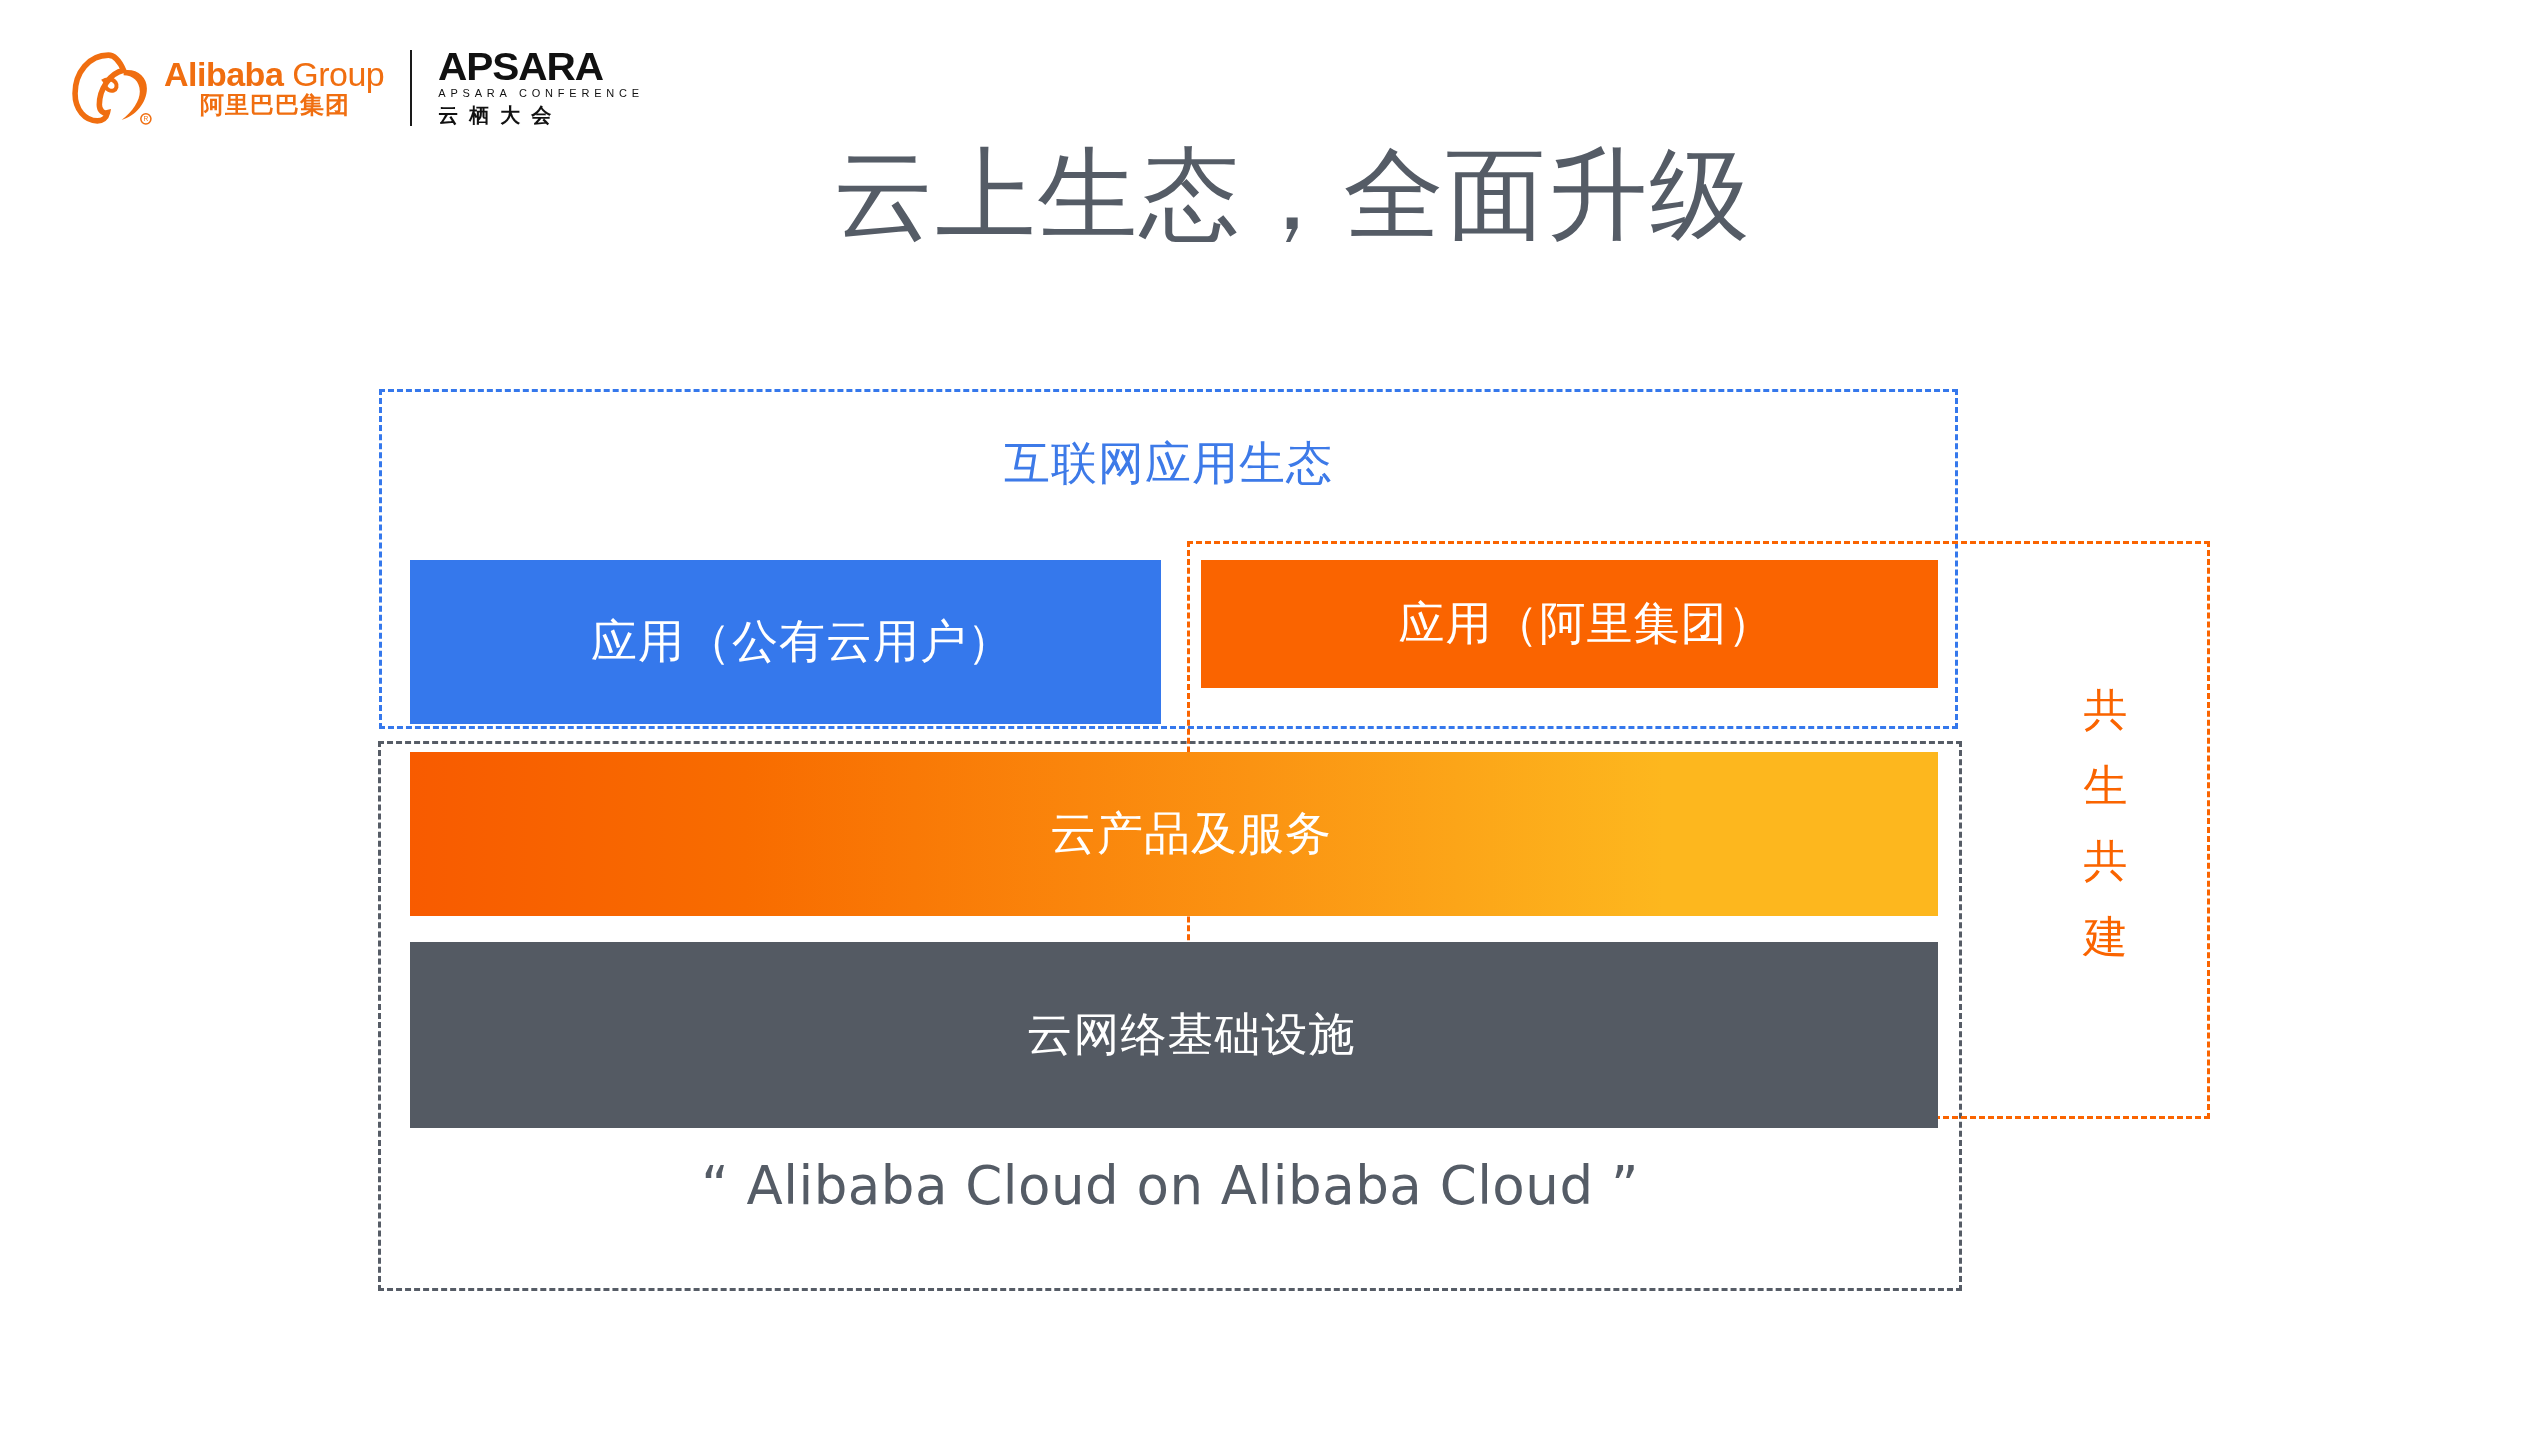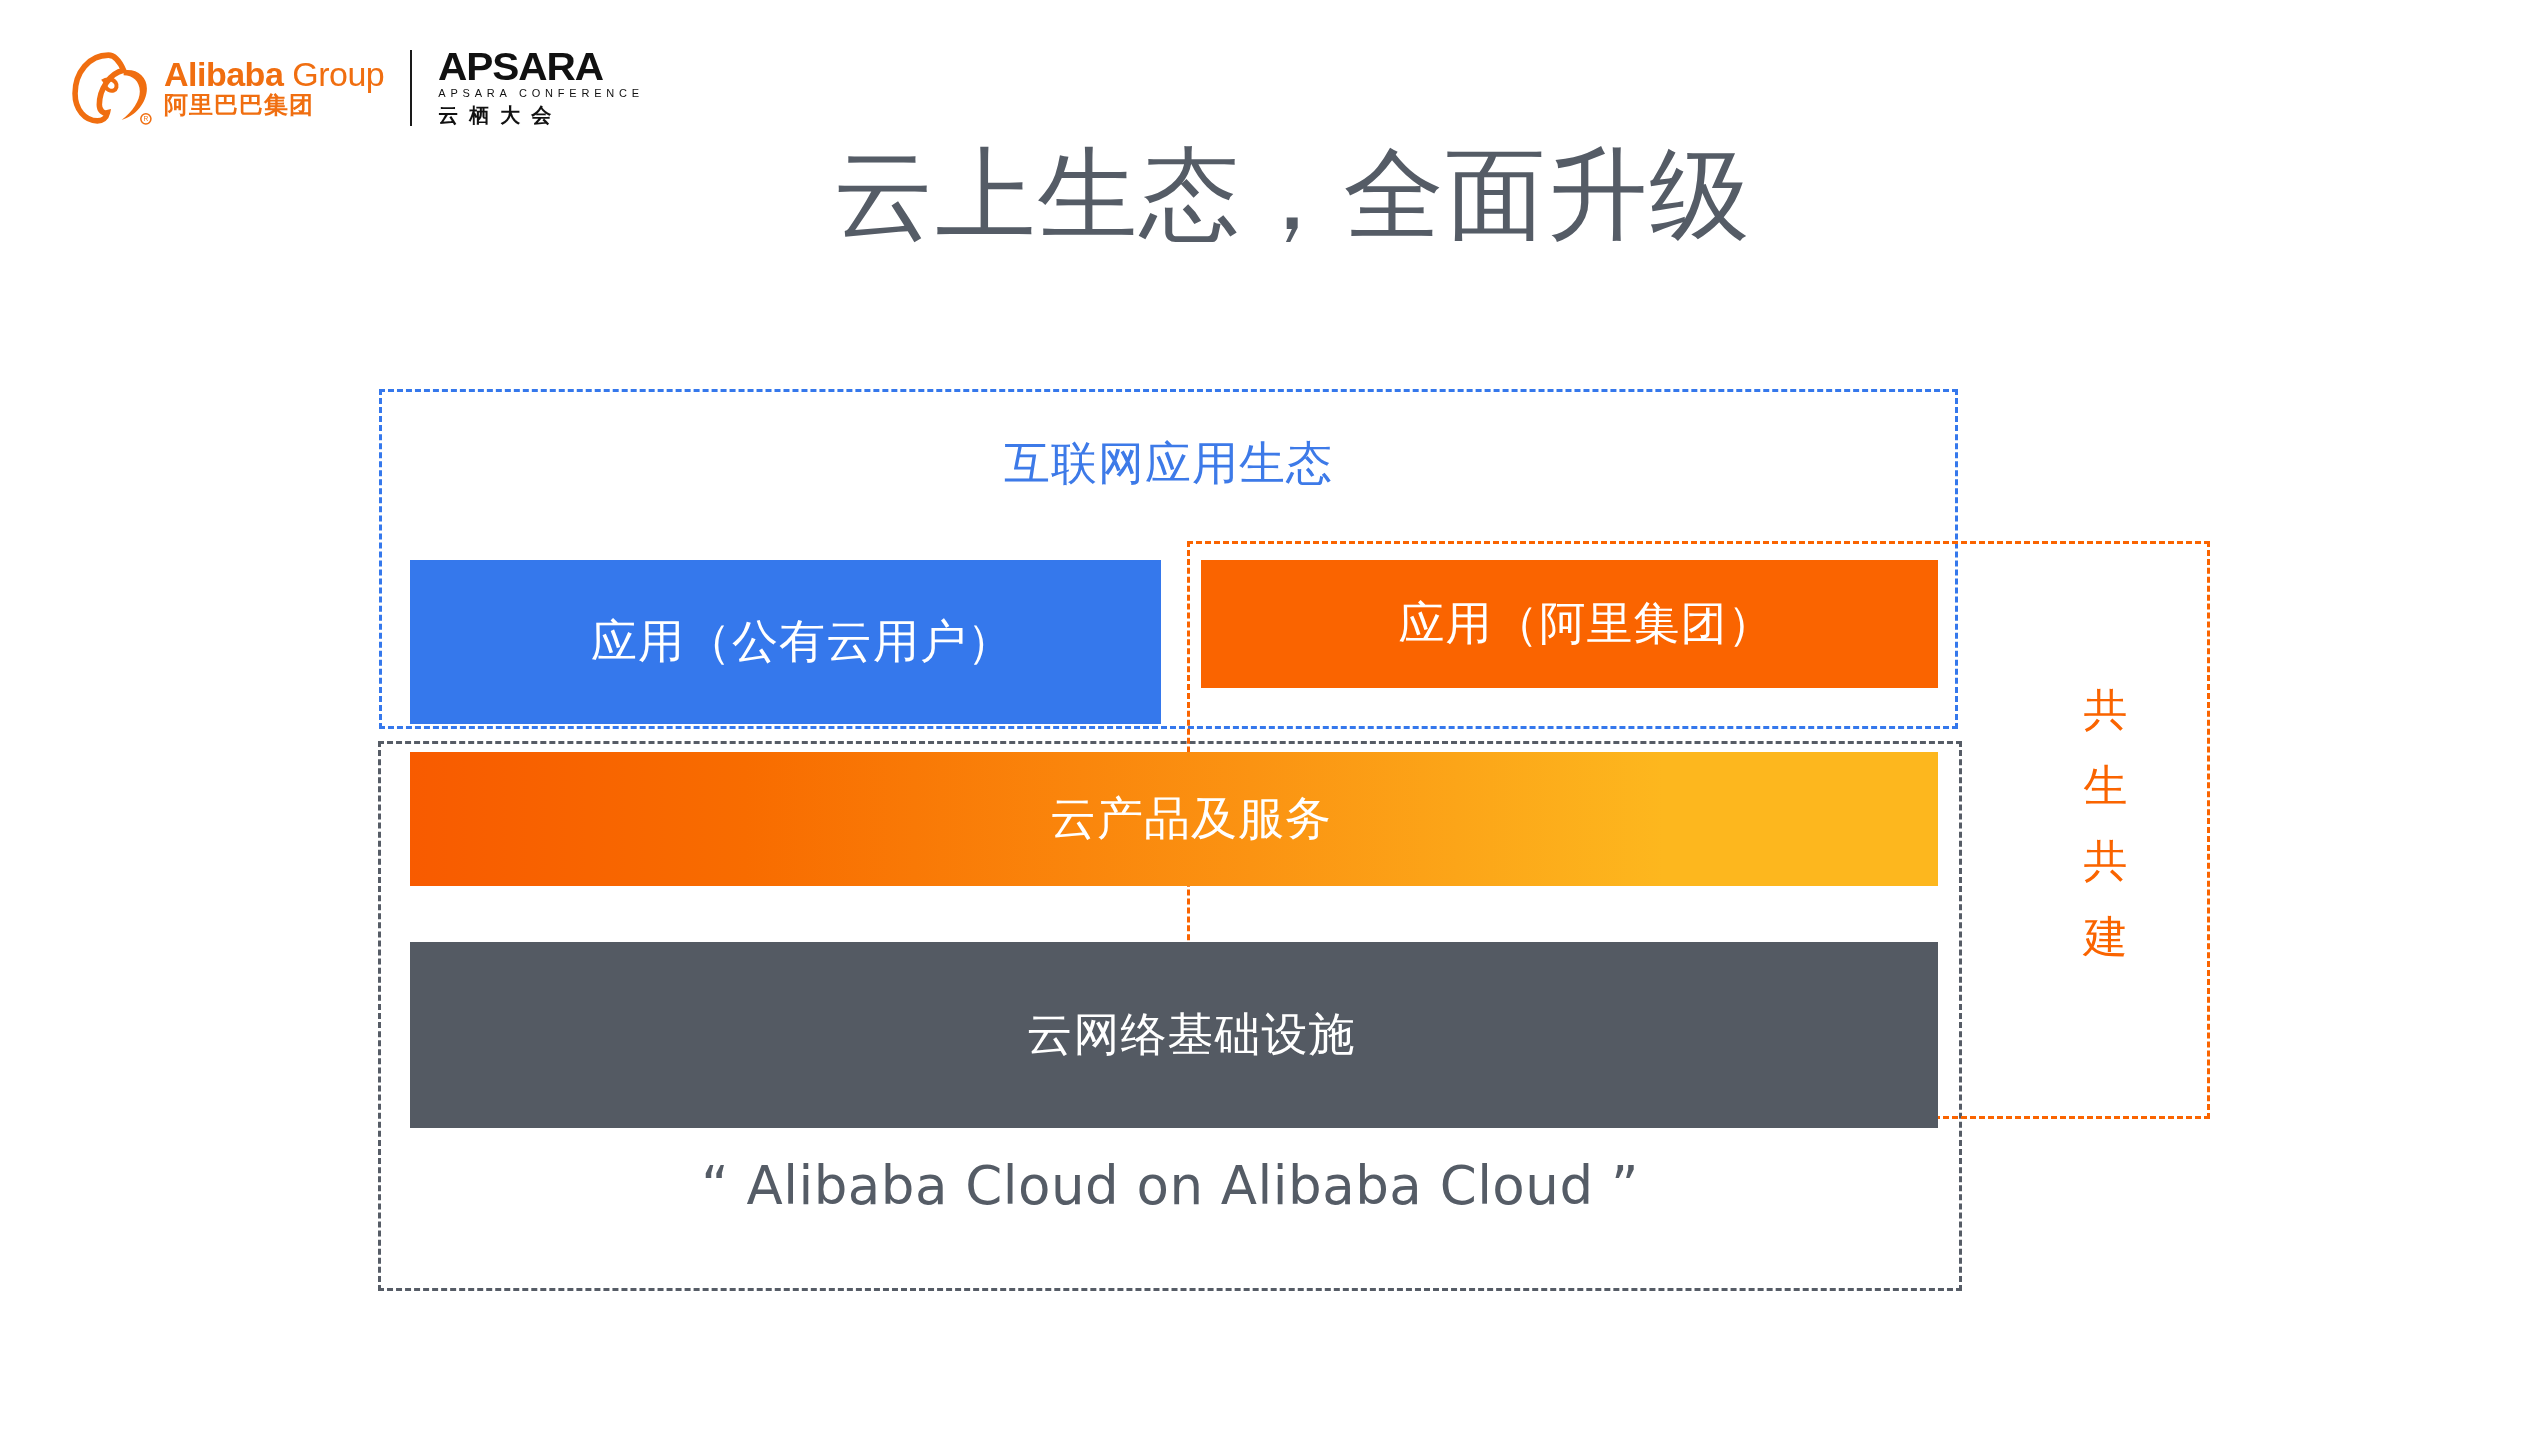--- a/index.html
+++ b/index.html
@@ -9,21 +9,21 @@
   .slide { position:relative; width:2585px; height:1454px; background:#fff; }
 
   
   .logo-bar { position:absolute; left:71px; top:45px; display:flex; align-items:center; height:86px; }
   .ali-logo { display:flex; align-items:center; }
   .ali-mark { width:85px; height:76px; flex:0 0 auto; }
   .ali-words { margin-left:8px; display:flex; flex-direction:column; justify-content:center; }
   .ali-en { font-size:34px; font-weight:bold; color:#F06E10; letter-spacing:-0.5px; line-height:1.04; white-space:nowrap; }
   .ali-en .grp { font-weight:normal; }
   .ali-cn { font-size:24px; font-weight:bold; color:#F06E10; letter-spacing:1px; line-height:1.12; white-space:nowrap;
-            font-family:"DejaVu Sans","Liberation Sans",sans-serif; }
+            font-family:"DejaVu Sans","Liberation Sans",sans-serif;margin-left:36px; }
   .logo-div { width:2px; height:76px; background:#1a1a1a; margin:0 26px; flex:0 0 auto; }
   .apsara { display:flex; flex-direction:column; justify-content:center; }
   .apsara-word { font-size:39px; font-weight:bold; color:#111; letter-spacing:-1px; line-height:0.95;
                  transform:scaleX(1.04); transform-origin:left center; white-space:nowrap; }
   .apsara-sub { font-size:11px; color:#111; letter-spacing:4.8px; line-height:1.6; white-space:nowrap; }
   .apsara-cn { font-size:20px; font-weight:bold; color:#111; letter-spacing:11px; line-height:1.25; white-space:nowrap;
                font-family:"DejaVu Sans","Liberation Sans",sans-serif; }
 
   
   .page-title { position:absolute; left:0; top:129px; width:2585px; text-align:center;
@@ -40,21 +40,21 @@
   .eco-label { position:absolute; left:379px; top:433px; width:1579px; text-align:center;
                font-size:46px; color:#3D7AE8; letter-spacing:1px; white-space:nowrap;
                font-family:"DejaVu Sans","Liberation Sans",sans-serif; }
 
   
   .bar { position:absolute; display:flex; align-items:center; justify-content:center;
          color:#ffffff; font-size:46px; letter-spacing:1px; white-space:nowrap;
          font-family:"DejaVu Sans","Liberation Sans",sans-serif;padding-left:34px; }
   .bar-app-public { left:410px;  top:560px; width:751px; height:164px; background:#3578EC; }
   .bar-app-group  { left:1201px; top:560px; width:737px; height:128px; background:#FA6400; }
-  .bar-products   { left:410px;  top:752px; width:1528px; height:134px;
+  .bar-products   { left:410px;  top:752px; width:1528px; height:164px;
                     background:linear-gradient(90deg,#F85B00 0%,#F86C00 22%,#FB9312 55%,#FDB71E 82%,#FDB71E 100%); }
   .bar-infra      { left:410px;  top:942px; width:1528px; height:186px; background:#545A63; }
 
   
   .side-text { position:absolute; left:2055px; top:672px; width:101px;
                display:flex; flex-direction:column; align-items:center; }
   .side-text span { font-size:44px; color:#FA6400; line-height:1.72; letter-spacing:0;
                     font-family:"DejaVu Sans","Liberation Sans",sans-serif; }
 
   

